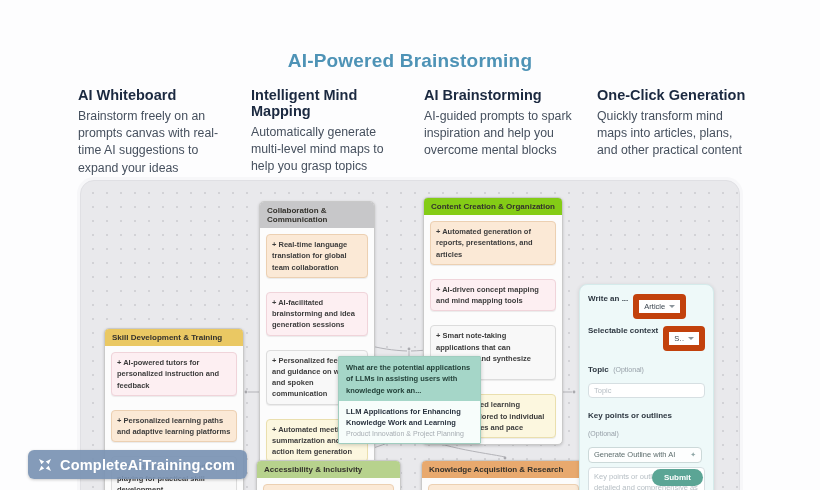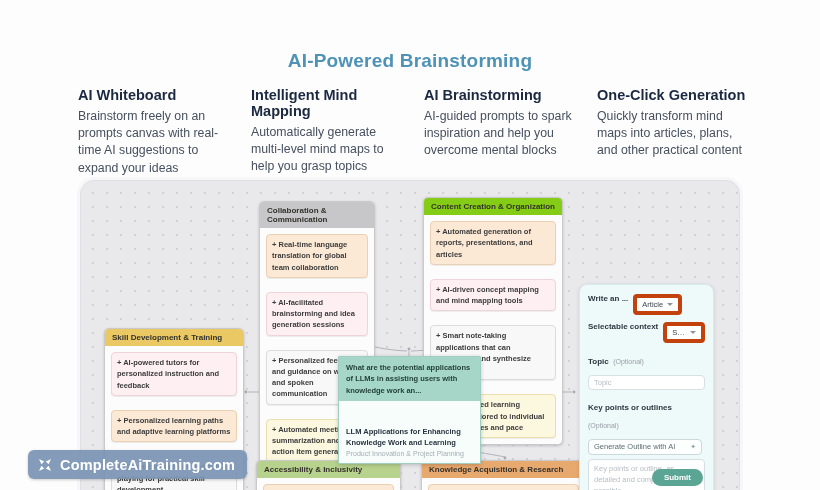--- a/index.html
+++ b/index.html
@@ -53,35 +53,35 @@
   .c-gray   { background:#f8f8f8; border-color:#dcdcdc; }
   .c-yellow { background:#fcf7df; border-color:#eadfae; }
 
   .center-node {
     position:absolute; left:257px; top:175px; width:143px;
     border-radius:1px; overflow:hidden; border:1px solid #9fcdbf;
     box-shadow:0 1px 4px rgba(0,0,0,.2);
   }
   .center-q { background:#a5d6c8; font-size:7.5px; font-weight:bold; color:#24423a; padding:5px 7px; line-height:1.5; }
   .center-body { background:#f7fdfb; padding:5px 7px 6px; }
-  .center-title { font-size:7.5px; font-weight:bold; color:#2a3440; line-height:1.5;margin-top:20px; }
+  .center-title { font-size:7.5px; font-weight:bold; color:#2a3440; line-height:1.5; }
   .center-sub { font-size:7px; color:#a7aeb3; margin-top:2px; }
 
   
   .panel {
     position:absolute; left:498px; top:103px; width:135px; height:250px;
     background:#eef9f9; border:1px solid #d5ebeb; border-radius:8px;
     padding:9px 8px; box-shadow:0 1px 4px rgba(0,0,0,.12);
   }
   .p-row { display:flex; gap:5px; margin-bottom:7px; }
   .p-label { font-size:8px; font-weight:bold; color:#2e3842; white-space:nowrap; }
   .p-opt { font-size:7px; color:#98a1a9; font-weight:normal; }
   .select {
     display:inline-flex; align-items:center; gap:4px;
-    background:#fff; border:4px solid #c2410c; border-radius:4px;
+    background:#fff; border:6px solid #c2410c; border-radius:4px;
     padding:2px 5px; font-size:7.5px; color:#3a444e; cursor:pointer;
     max-width:74px; overflow:hidden; white-space:nowrap;
   }
   .caret { width:0; height:0; border-left:3px solid transparent; border-right:3px solid transparent; border-top:3.5px solid #8b959c; flex:none; }
   .lbl-row { margin:6px 0 3px; }
   .txt {
     width:100%; background:#fff; border:1px solid #d6dfe2; border-radius:4px;
     padding:3px 5px; font-size:7.5px; color:#3a444e;
     font-family:"Liberation Sans", sans-serif;
   }

